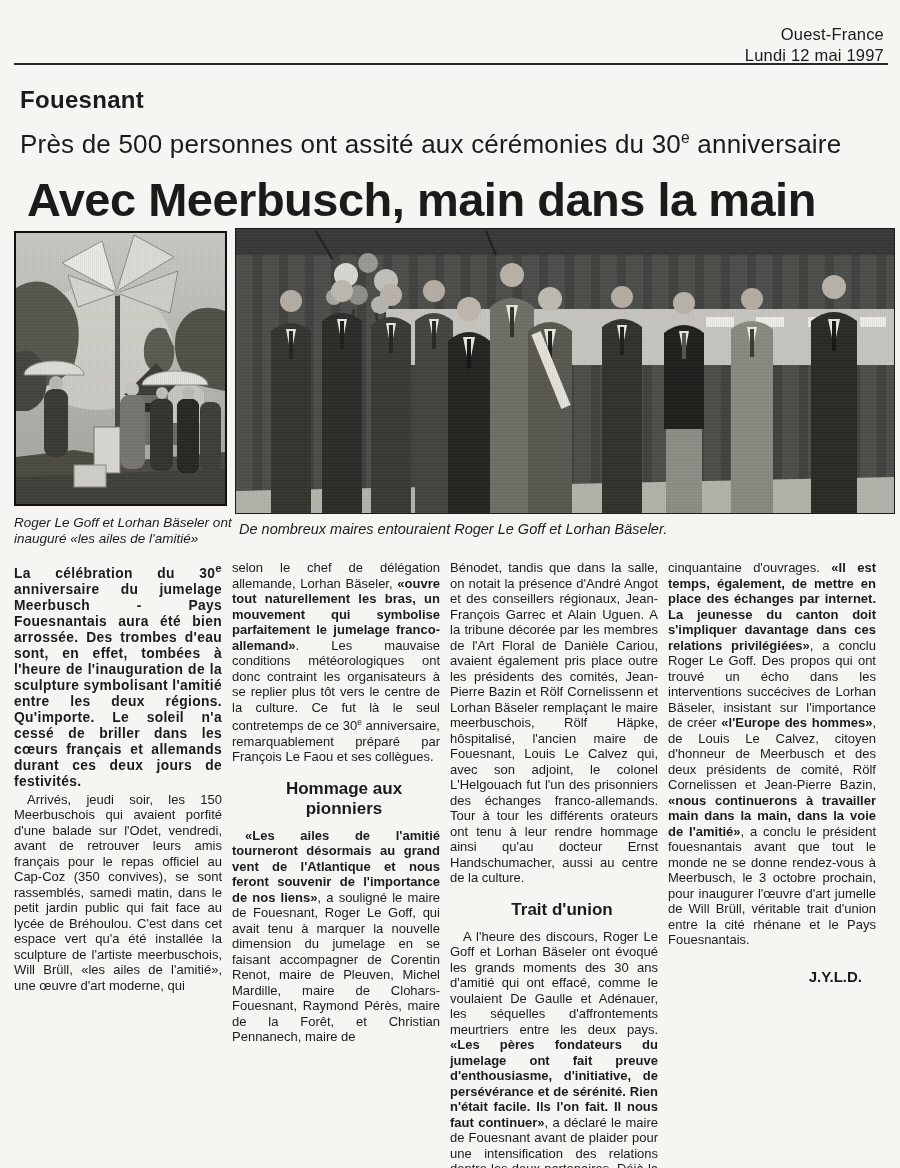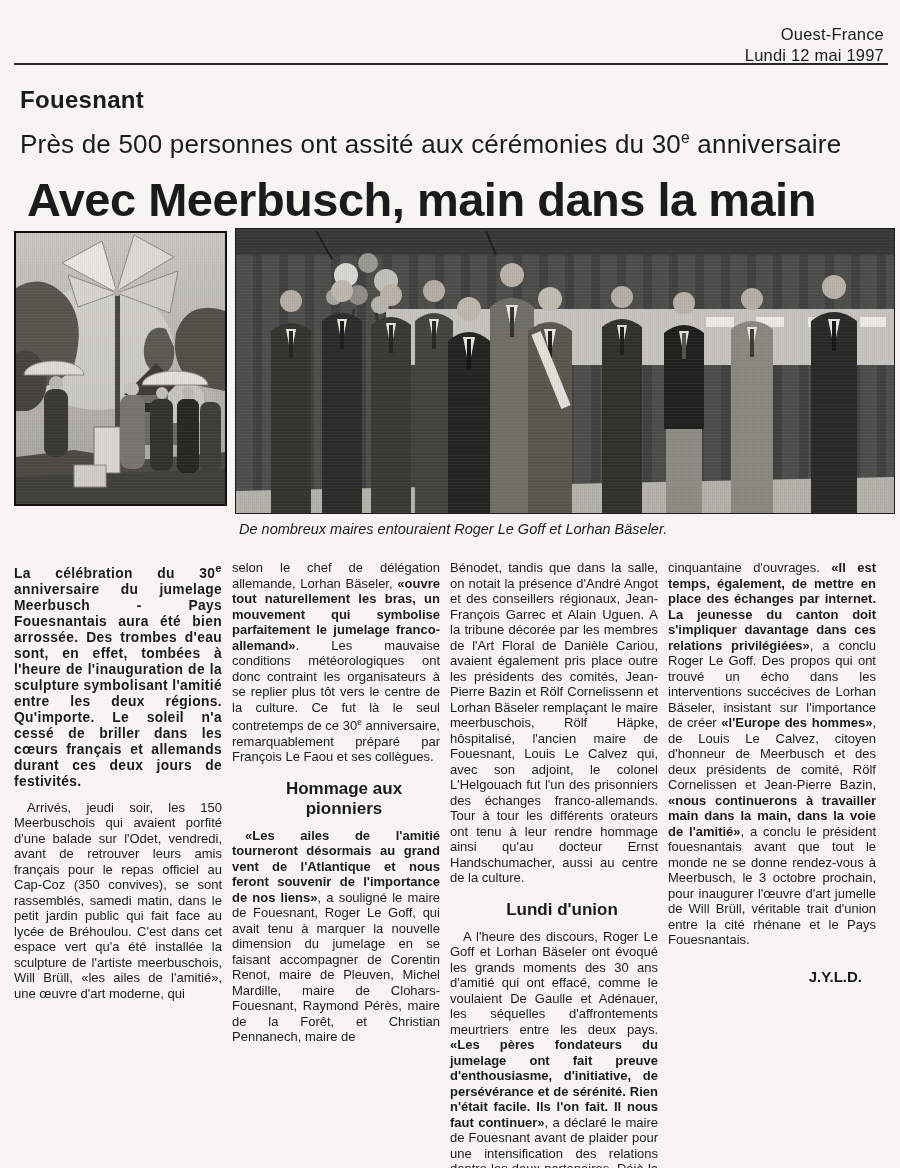--- a/index.html
+++ b/index.html
@@ -26,21 +26,21 @@
     font-style:italic;font-size:13.5px;line-height:1.2;}
   .caption-right{position:absolute;left:239px;top:521px;width:650px;
     font-style:italic;font-size:14.5px;}
   .body{position:absolute;left:14px;top:560px;width:872px;display:flex;gap:10px;}
   .col{width:208px;flex:0 0 208px;}
   .para{font-size:13px;line-height:15.5px;text-align:justify;margin:0 0 14px 0;
     -webkit-hyphens:auto;hyphens:auto;}
   .para.indent{text-indent:13px;}
   .para sup{font-size:.65em;}
   .lead{font-weight:bold;font-size:13.8px;line-height:16px;letter-spacing:.35px;
-    text-align:justify;margin:0 0 10px 0;}
+    text-align:justify;margin:0 0 2px 0;}
   .sec-heading{font-weight:bold;font-size:17px;text-align:center;margin:10px 0 9px 16px;}
   .byline{font-weight:bold;font-size:15px;text-align:right;padding-right:14px;margin-top:20px;}
 </style>
 </head>
 <body>
 
 <div class="page">
 
   <div class="masthead">
     <div>Ouest-France</div>
@@ -207,35 +207,36 @@
 
         <circle cx="598" cy="58" r="12" fill="#b9b3a9"></circle>
         <path d="M575,284 L575,92 Q598,74 621,92 L621,284 Z" fill="#2a2a26"></path>
         <polygon points="592,90 604,90 598,118" fill="#e8e6e0"></polygon>
           <rect x="596" y="92" width="4" height="30" fill="#17171"></rect>
         <rect x="596" y="92" width="4" height="30" fill="#171714"></rect>
       </g>
     </svg>
   </div>
 
+  <div class="caption-left">Roger Le Goff et Lorhan Bäseler ont inauguré «les ailes de l'amitié»</div>
   <div class="caption-right">De nombreux maires entouraient Roger Le Goff et Lorhan Bäseler.</div>
 
   <div class="body">
     <div class="col">
         <div class="lead"><span style="font-weight: bold;">La célébration du 30</span><sup style="font-weight: bold;">e</sup><span style="font-weight: bold;"> anniversaire du jumelage Meerbusch - Pays Fouesnantais aura été bien arrossée. Des trombes d'eau sont, en effet, tombées à l'heure de l'inauguration de la sculpture symbolisant l'amitié entre les deux régions. Qu'importe. Le soleil n'a cessé de briller dans les cœurs français et allemands durant ces deux jours de festivités.</span></div>
         <div class="para indent"><span>Arrivés, jeudi soir, les 150 Meerbuschois qui avaient porfité d'une balade sur l'Odet, vendredi, avant de retrouver leurs amis français pour le repas officiel au Cap-Coz (350 convives), se sont rassemblés, samedi matin, dans le petit jardin public qui fait face au lycée de Bréhoulou. C'est dans cet espace vert qu'a été installée la sculpture de l'artiste meerbuschois, Will Brüll, «les ailes de l'amitié», une œuvre d'art moderne, qui</span></div>
       </div>
     <div class="col">
         <div class="para"><span>selon le chef de délégation allemande, Lorhan Bäseler, </span><span style="font-weight: bold;">«ouvre tout naturellement les bras, un mouvement qui symbolise parfaitement le jumelage franco-allemand»</span><span>. Les mauvaise conditions météorologiques ont donc contraint les organisateurs à se replier plus tôt vers le centre de la culture. Ce fut là le seul contretemps de ce 30</span><sup>e</sup><span> anniversaire, remarquablement préparé par François Le Faou et ses collègues.</span></div>
         <div class="sec-heading">Hommage aux pionniers</div>
         <div class="para indent"><span style="font-weight: bold;">«Les ailes de l'amitié tourneront désormais au grand vent de l'Atlantique et nous feront souvenir de l'importance de nos liens»</span><span>, a souligné le maire de Fouesnant, Roger Le Goff, qui avait tenu à marquer la nouvelle dimension du jumelage en se faisant accompagner de Corentin Renot, maire de Pleuven, Michel Mardille, maire de Clohars-Fouesnant, Raymond Pérès, maire de la Forêt, et Christian Pennanech, maire de</span></div>
       </div>
     <div class="col">
         <div class="para"><span>Bénodet, tandis que dans la salle, on notait la présence d'André Angot et des conseillers régionaux, Jean-François Garrec et Alain Uguen. A la tribune décorée par les membres de l'Art Floral de Danièle Cariou, avaient également pris place outre les présidents des comités, Jean-Pierre Bazin et Rölf Cornelissenn et Lorhan Bäseler remplaçant le maire meerbuschois, Rölf Häpke, hôspitalisé, l'ancien maire de Fouesnant, Louis Le Calvez qui, avec son adjoint, le colonel L'Helgouach fut l'un des prisonniers des échanges franco-allemands. Tour à tour les différents orateurs ont tenu à leur rendre hommage ainsi qu'au docteur Ernst Handschumacher, aussi au centre de la culture.</span></div>
-        <div class="sec-heading">Lundi d'union</div>
+        <div class="sec-heading">Trait d'union</div>
         <div class="para indent"><span>A l'heure des discours, Roger Le Goff et Lorhan Bäseler ont évoqué les grands moments des 30 ans d'amitié qui ont effacé, comme le voulaient De Gaulle et Adénauer, les séquelles d'affrontements meurtriers entre les deux pays. </span><span style="font-weight: bold;">«Les pères fondateurs du jumelage ont fait preuve d'enthousiasme, d'initiative, de persévérance et de sérénité. Rien n'était facile. Ils l'on fait. Il nous faut continuer»</span><span>, a déclaré le maire de Fouesnant avant de plaider pour une intensification des relations dentre les deux partenaires. Déjà la bibliothèque de Fouesnant sera une référence dans la région pour la littérature allemande. La ville de Meerbusch vient, en effet, d'offrir 1 000 Marks pour l'acquisition d'une</span></div>
       </div>
     <div class="col">
         <div class="para"><span>cinquantaine d'ouvrages. </span><span style="font-weight: bold;">«Il est temps, également, de mettre en place des échanges par internet. La jeunesse du canton doit s'impliquer davantage dans ces relations privilégiées»</span><span>, a conclu Roger Le Goff. Des propos qui ont trouvé un écho dans les interventions succécives de Lorhan Bäseler, insistant sur l'importance de créer </span><span style="font-weight: bold;">«l'Europe des hommes»</span><span>, de Louis Le Calvez, citoyen d'honneur de Meerbusch et des deux présidents de comité, Rölf Cornelissen et Jean-Pierre Bazin, </span><span style="font-weight: bold;">«nous continuerons à travailler main dans la main, dans la voie de l'amitié»</span><span>, a conclu le président fouesnantais avant que tout le monde ne se donne rendez-vous à Meerbusch, le 3 octobre prochain, pour inaugurer l'œuvre d'art jumelle de Will Brüll, véritable trait d'union entre la cité rhénane et le Pays Fouesnantais.</span></div>
         <div class="byline">J.Y.L.D.</div>
       </div>
   </div>
 
 </div>
 

